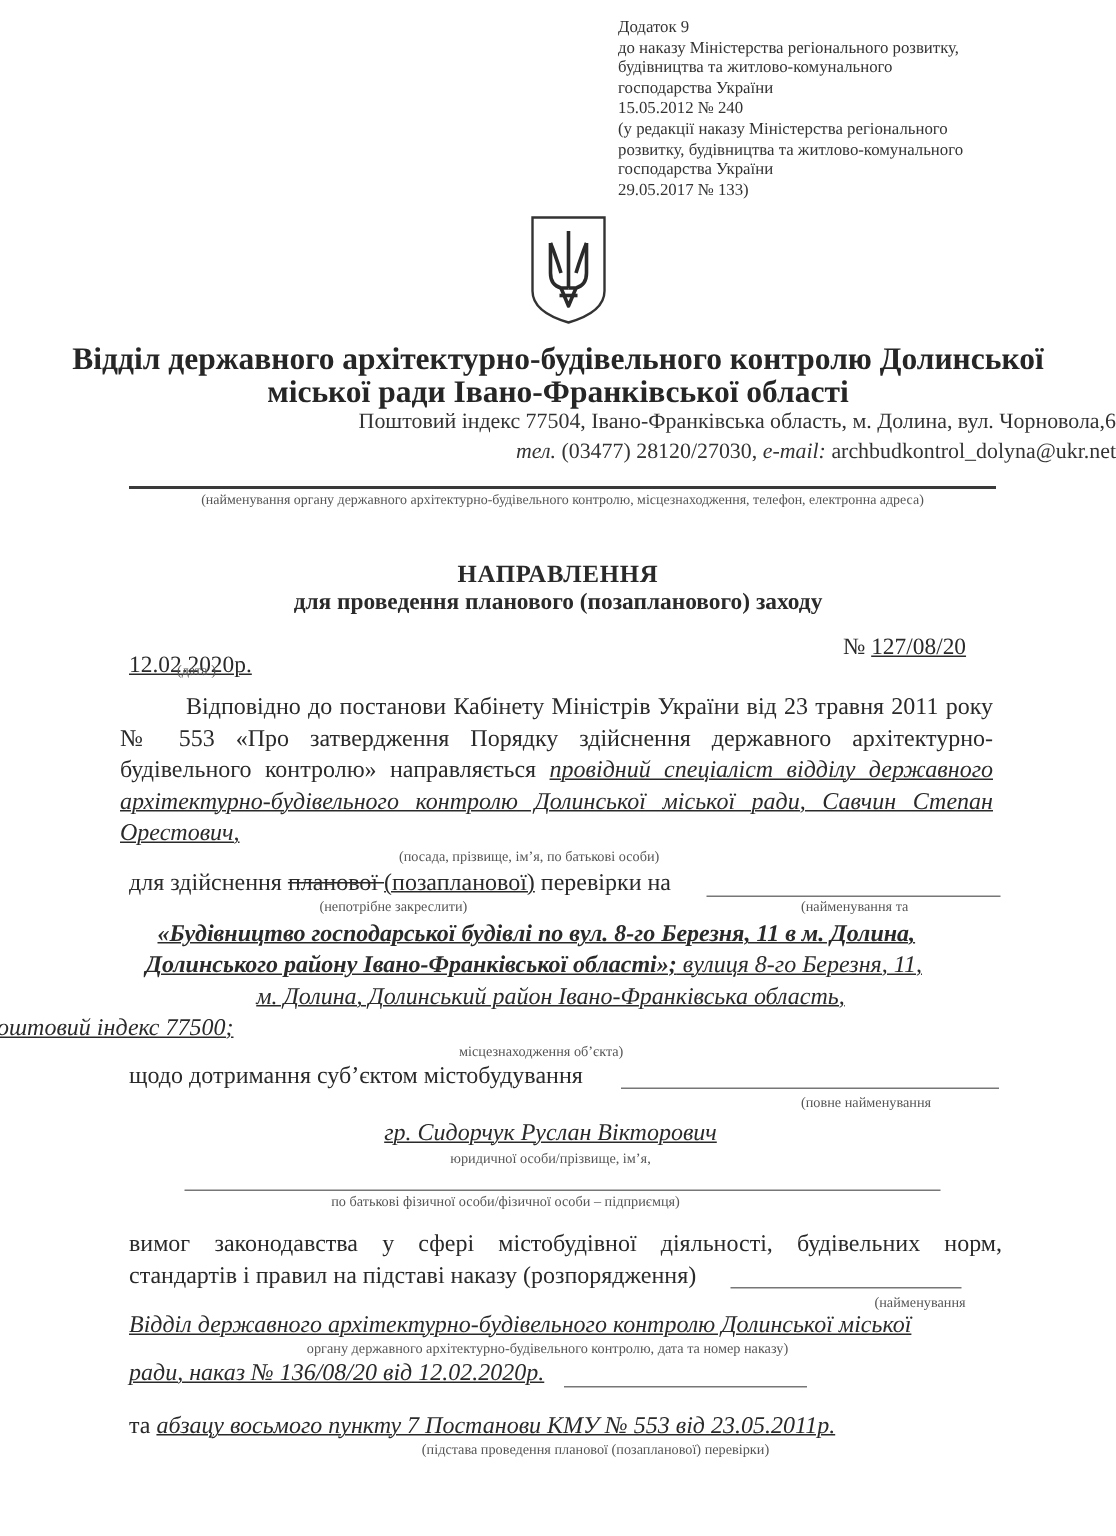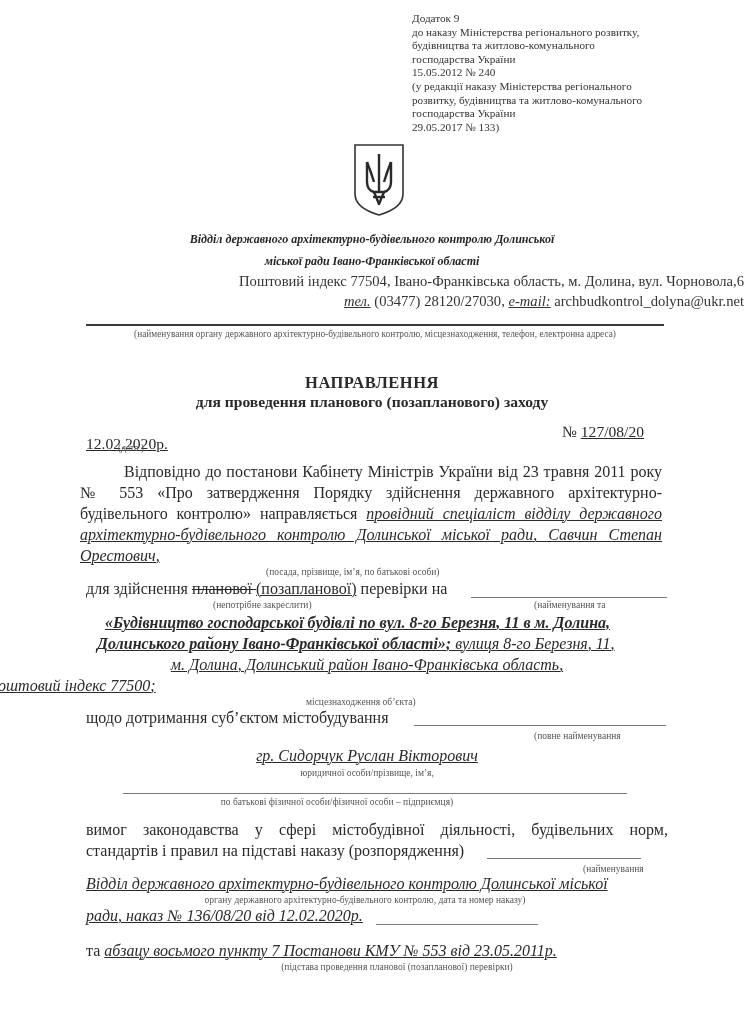--- a/index.html
+++ b/index.html
@@ -4,23 +4,23 @@
 <style>
   html, body { margin: 0; padding: 0; }
   body {
     width: 744px; height: 1024px; background: #ffffff; position: relative; overflow: hidden;
     font-family: "Liberation Serif", "DejaVu Serif", serif; color: #2a2a2a;
   }
   .abs { position: absolute; }
   .annex { left: 412px; top: 12px; font-size: 11.2px; line-height: 13.6px; color: #333; white-space: nowrap; }
   .annex div { height: 13.6px; }
   .emblem { left: 352px; top: 142px; width: 54px; height: 76px; }
-  .org-title { left: 0; width: 744px; top: 228px; text-align: center; font-weight: bold; font-size: 12px; line-height: 22px; color: #262626; font-style: italic; }
+  .org-title { left: 0; width: 744px; top: 228px; text-align: center; font-weight: bold; font-size: 21px; line-height: 22px; color: #262626; }
   .org-addr { left: 0; width: 744px; top: 271px; text-align: right; font-size: 14.6px; line-height: 20px; color: #333; }
-  .org-addr i { font-style: italic; text-decoration: underline; }
+  .org-addr i { font-style: italic; }
   .divider { left: 86px; width: 578px; top: 324px; height: 2px; background: #3a3a3a; }
   .divider-caption { left: 86px; width: 578px; top: 329px; text-align: center; font-size: 9.3px; color: #555; white-space: nowrap; }
   .doc-title { left: 0; width: 744px; top: 373px; text-align: center; font-weight: bold; font-size: 16.5px; letter-spacing: 0.5px; color: #2a2a2a; }
   .doc-subtitle { left: 0; width: 744px; top: 393px; text-align: center; font-weight: bold; font-size: 15.6px; color: #2a2a2a; }
   .date-val { left: 86px; top: 423px; font-size: 15.6px; text-decoration: underline; text-decoration-thickness: 1px; margin-top: 12px; }
   .date-cap { left: 118px; top: 443px; font-size: 9.5px; color: #555; }
   .num { left: 562px; top: 423px; font-size: 15.6px; }
   .num u { text-decoration-thickness: 1px; }
   .para { left: 80px; width: 582px; font-size: 16px; line-height: 21px; text-align: justify; }
   .para1 { top: 461px; text-indent: 44px; }

